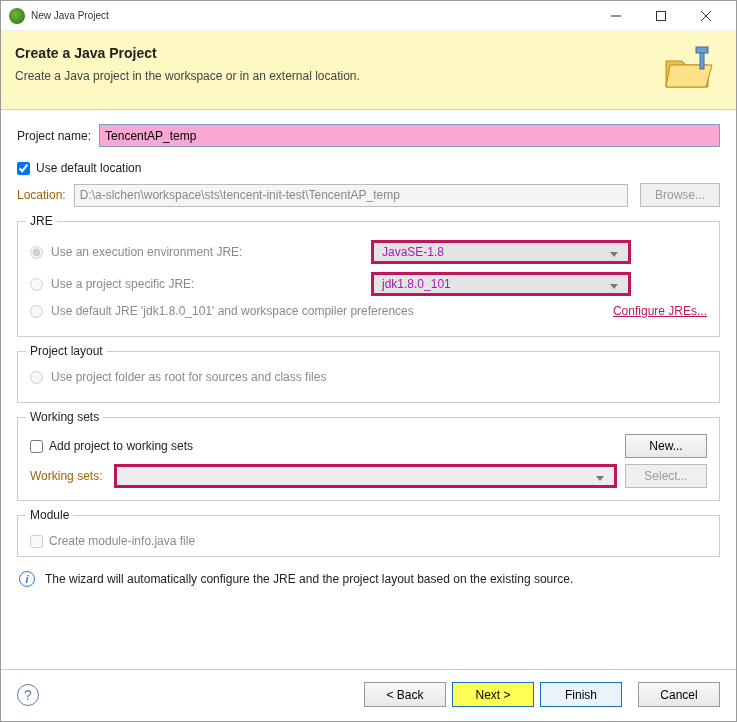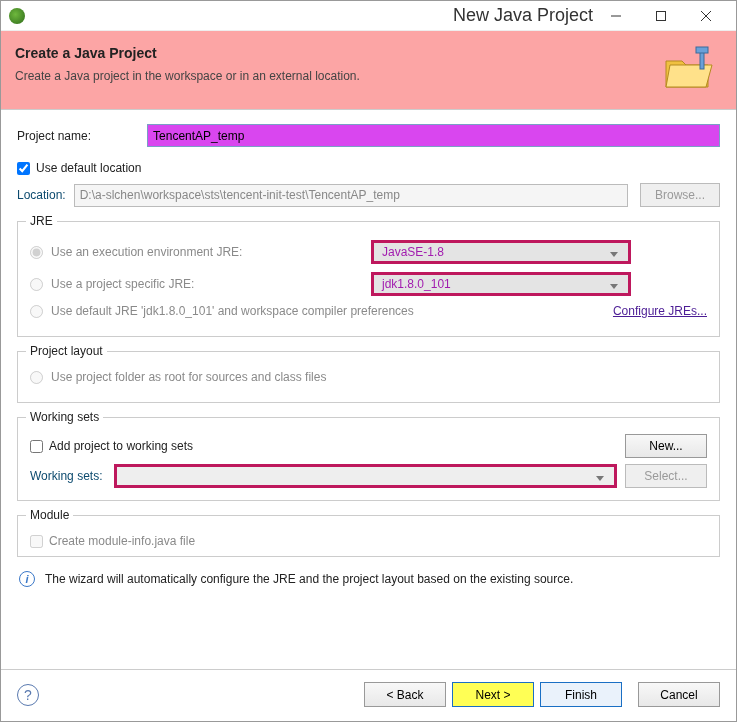--- a/index.html
+++ b/index.html
@@ -1,48 +1,48 @@
 <!DOCTYPE html>
 <html><head>
 <meta charset="utf-8">
 <style>
 * { box-sizing: border-box; margin: 0; padding: 0; font-family: "Segoe UI", Tahoma, sans-serif; }
 body { background: #fff; width: 737px; height: 722px; border: 1px solid #999; display: flex; flex-direction: column; font-size: 12px; color: #222; }
 .titlebar { height: 30px; display: flex; align-items: center; padding: 0 8px; border-bottom: 1px solid #eee; }
 .titlebar .app-icon { width: 16px; height: 16px; border-radius: 50%; background: radial-gradient(circle at 40% 40%, #6eb83d, #2f6b1a); margin-right: 6px; }
-.titlebar .title { font-size: 18px; color: #333; flex: 1; text-align: right; }
+.titlebar .title { font-size: 10px; color: #333; flex: 1; }
 .titlebar .winbtn { width: 45px; height: 30px; display: flex; align-items: center; justify-content: center; cursor: pointer; }
 .titlebar .winbtn svg { stroke: #333; }
-.header { padding: 14px 18px 16px 14px; border-bottom: 1px solid #ccc; background: #fca5a5; display: flex; }
+.header { padding: 14px 18px 16px 14px; border-bottom: 1px solid #ccc; background: #fef9c3; display: flex; }
 .header-text { flex: 1; }
 .header h1 { font-size: 14px; font-weight: bold; margin-bottom: 8px; }
 .header .desc { font-size: 12px; color: #444; }
 .header-icon { width: 56px; height: 48px; }
 .content { flex: 1; padding: 14px 16px 0 16px; overflow: hidden; }
 .row { display: flex; align-items: center; margin-bottom: 10px; }
 .lbl { font-size: 12px; margin-right: 8px; text-align: center; }
-.lbl.disabled { color: #0c4a6e; }
+.lbl.disabled { color: #a16207; }
 input[type=text] { border: 1px solid #7a9ec6; padding: 3px 5px; font-size: 12px; height: 23px; }
-input[type=text].hl { background: #d946ef; margin-left: 48px; }
+input[type=text].hl { background: #f9a8d4; }
 input[type=text]:disabled { background: #f5f5f5; border-color: #bbb; color: #888; }
 .chkrow { display: flex; align-items: center; margin-bottom: 8px; margin-top: 14px; }
 .chkrow input { margin-right: 6px; }
 .btn { min-width: 80px; height: 24px; background: linear-gradient(#f8f8f8,#e8e8e8); border: 1px solid #999; font-size: 12px; cursor: pointer; padding: 0 5px; }
 .btn:disabled { color: #9a9a9a; background: #efefef; border-color: #bbb; cursor: default; }
 .btn.primary { background: #ffff55; border: 1px solid #1a6fc4; }
 .btn.blue-border { border: 1px solid #1a6fc4; background: #eaf2fb; }
 .group { border: 1px solid #ccc; margin-top: 14px; padding: 10px 12px 10px 12px; position: relative; }
 .group-title { position: absolute; top: -8px; left: 8px; background: #fff; padding: 0 4px; font-size: 12px; }
 .radiorow { display: flex; align-items: center; margin: 8px 0; }
 .radiorow input { margin-right: 8px; }
 .radiorow.disabled { color: #8a8a8a; }
 .radiorow.disabled input { accent-color: #aaa; }
 .select { flex: 1; height: 24px; border: 3px solid #be185d; background: #e4e4e4; display: flex; align-items: center; padding: 0 8px; font-size: 12px; color: #a21caf; position: relative; margin-left: 20px; max-width: 260px; }
 .select::after { content: ""; position: absolute; right: 10px; top: 9px; border-left: 4px solid transparent; border-right: 4px solid transparent; border-top: 5px solid #777; }
-.link { color: #4c1d95; text-decoration: underline; font-size: 12px; cursor: pointer; margin-left: auto; }
+.link { color: #be185d; text-decoration: underline; font-size: 12px; cursor: pointer; margin-left: auto; }
 .info-row { display: flex; align-items: center; padding: 10px 16px; font-size: 12px; }
 .info-icon { width: 16px; height: 16px; border-radius: 50%; border: 1.5px solid #3b78c8; color: #3b78c8; display: flex; align-items: center; justify-content: center; font-style: italic; font-weight: bold; font-size: 11px; margin-right: 10px; }
 .footer-sep { border-top: 1px solid #ccc; margin: 10px 0 0 0; }
 .footer { display: flex; align-items: center; padding: 12px 16px 14px 16px; }
 .help-icon { width: 22px; height: 22px; border: 1.5px solid #5a7ab0; border-radius: 50%; display: flex; align-items: center; justify-content: center; color: #5a7ab0; font-size: 14px; cursor: pointer; }
 .footer .btns { margin-left: auto; display: flex; gap: 6px; }
 .footer .btn { min-width: 82px; height: 25px; }
 </style>
 </head>
 <body>

